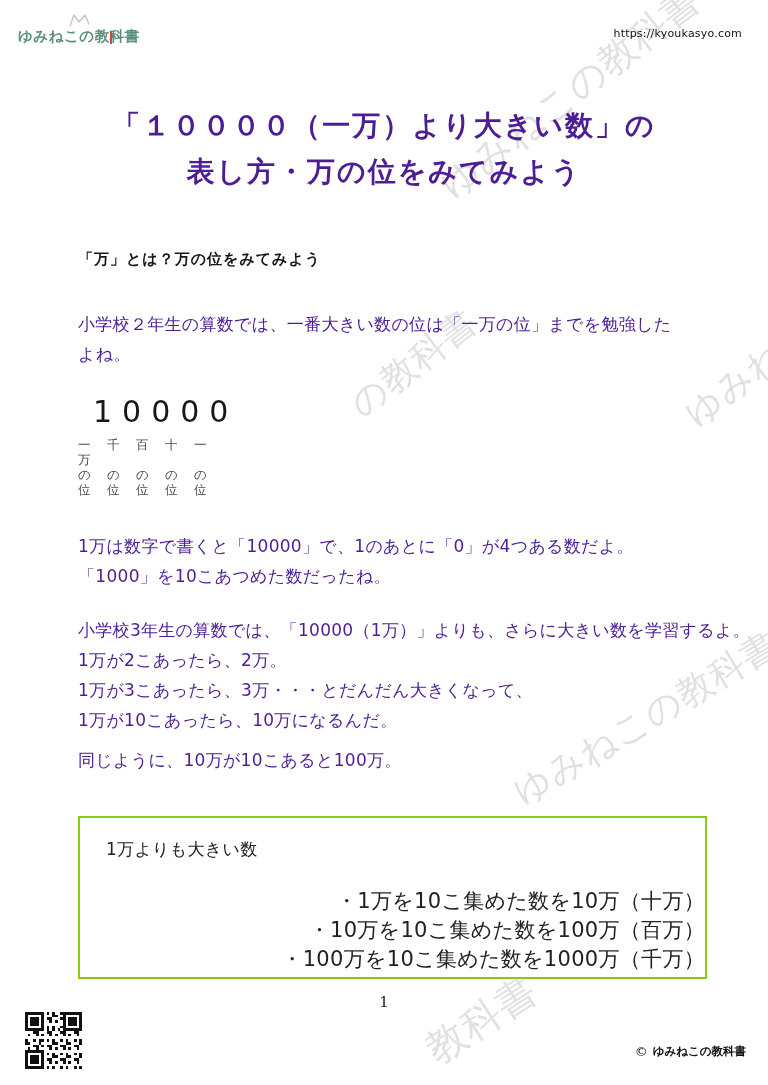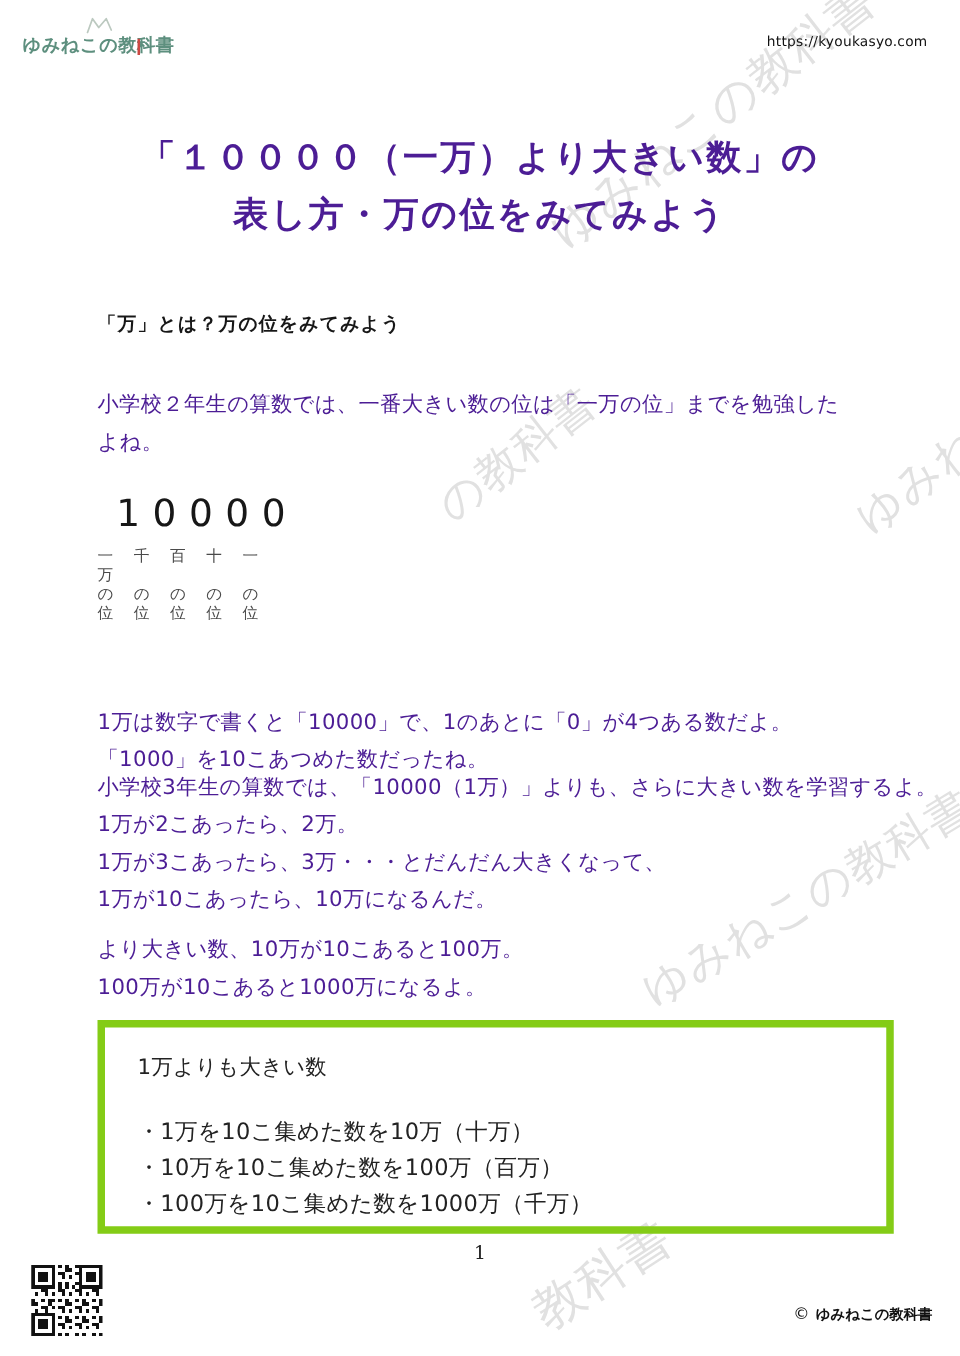--- a/index.html
+++ b/index.html
@@ -37,36 +37,36 @@
   .doc-title div{white-space:nowrap;}
 
   
   .section-heading{position:absolute;left:78px;top:250px;font-size:15px;font-weight:700;
                    letter-spacing:1px;color:#171717;white-space:nowrap;}
 
   
   .para{position:absolute;left:78px;font-size:17px;line-height:30px;letter-spacing:.3px;color:#4c1d95;}
   .para div{white-space:nowrap;}
   #para1{top:309px;}
-  #para2{top:531px;margin-top:32px;}
+  #para2{top:531px;}
   #para3{top:615px;}
   #para4{top:745px;}
 
   
   .pv-number{position:absolute;left:93px;top:394px;font-size:30px;letter-spacing:10px;
              color:#171717;white-space:nowrap;}
   .pv-grid{position:absolute;left:78px;top:437px;}
   .pv-row{display:flex;}
   .pv-cell{width:29px;height:15px;font-size:12.5px;line-height:15px;color:#4a4a4a;}
 
   
   .summary-box{position:absolute;left:78px;top:816px;width:599px;height:139px;
-               border:6px solid #84cc16;padding:20px 0 0 26px;}
+               border:2px solid #84cc16;padding:20px 0 0 26px;}
   .summary-title{font-size:17px;letter-spacing:.3px;color:#222;}
-  .summary-items{margin-top:26px;font-size:18px;line-height:29px;letter-spacing:.3px;color:#222;}
+  .summary-items{margin-top:26px;font-size:21px;line-height:29px;letter-spacing:.3px;color:#222;text-align:right;}
   .summary-items div{white-space:nowrap;}
 
   
   .page-number{position:absolute;left:0;top:993px;width:100%;text-align:center;
                font-size:15px;font-family:"DejaVu Serif",serif;color:#222;}
   .qr{position:absolute;left:25px;top:1012px;width:57px;height:57px;}
   .copyright{position:absolute;right:22px;top:1044px;display:flex;align-items:center;gap:5px;
              font-size:11.5px;font-weight:600;color:#111;white-space:nowrap;}
   .copyright .c-mark{font-size:13px;font-weight:400;}
 </style>
@@ -140,22 +140,21 @@
     </div>
 
     <div class="para" id="para3">
       <div>小学校3年生の算数では、「10000（1万）」よりも、さらに大きい数を学習するよ。</div>
       <div>1万が2こあったら、2万。</div>
       <div>1万が3こあったら、3万・・・とだんだん大きくなって、</div>
       <div>1万が10こあったら、10万になるんだ。</div>
     </div>
 
     <div class="para" id="para4">
-      <div>より大きい数、10万が10こあると100万。</div>
-      <div>100万が10こあると1000万になるよ。</div>
+      <div>同じように、10万が10こあると100万。</div>
     </div>
 
     <div class="summary-box">
       <div class="summary-title">1万よりも大きい数</div>
       <div class="summary-items">
         <div>・1万を10こ集めた数を10万（十万）</div>
         <div>・10万を10こ集めた数を100万（百万）</div>
         <div>・100万を10こ集めた数を1000万（千万）</div>
       </div>
     </div>

